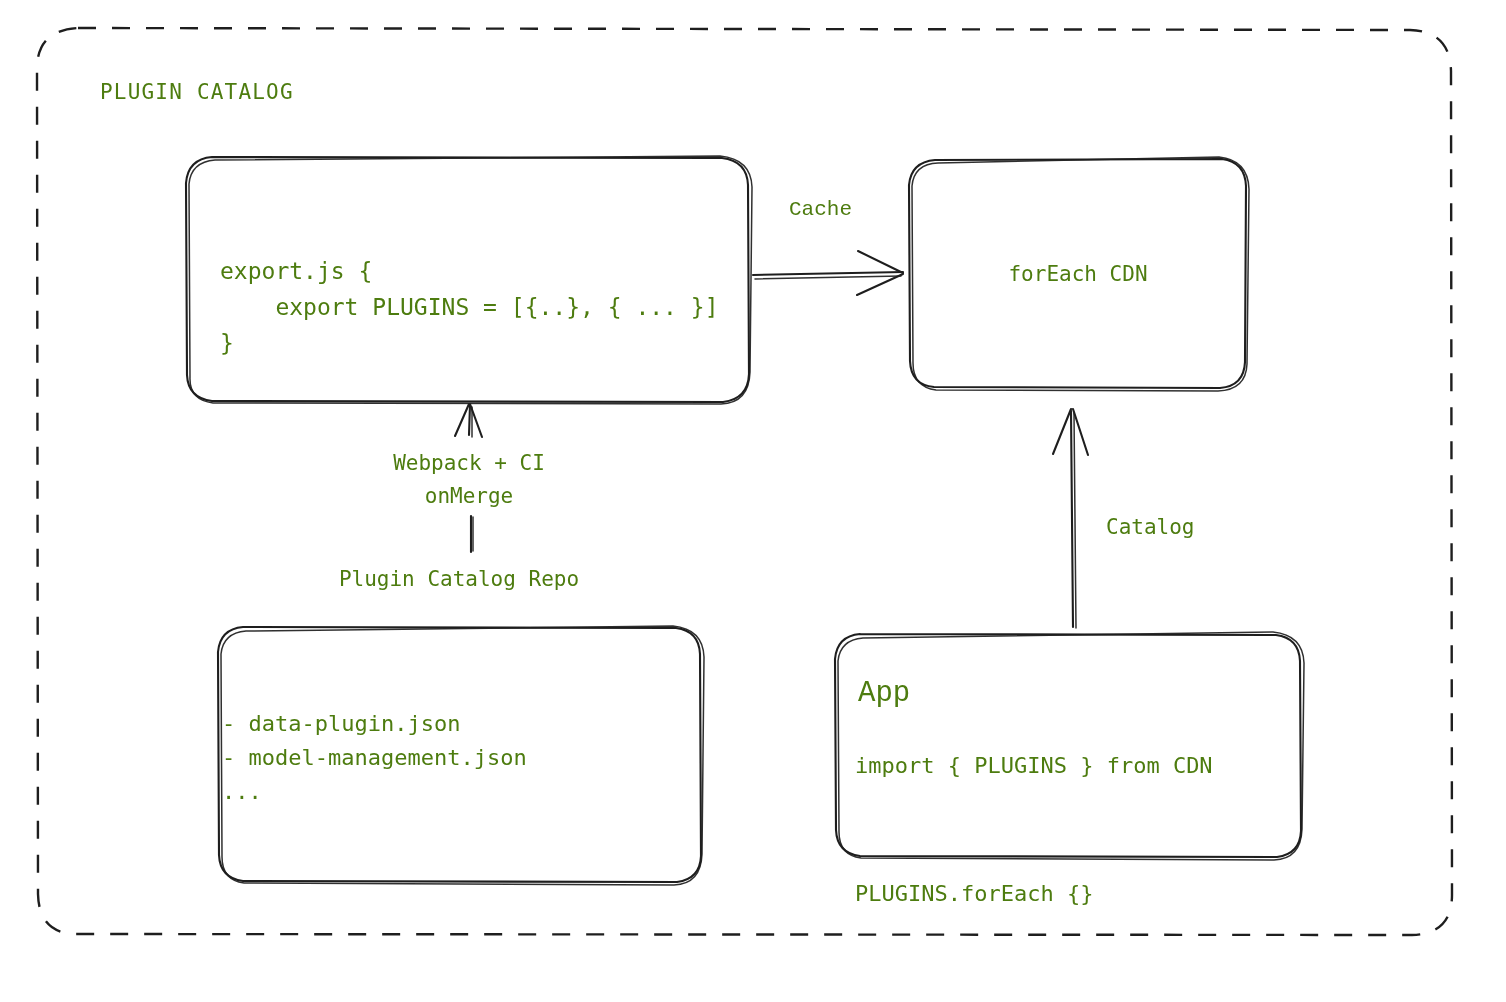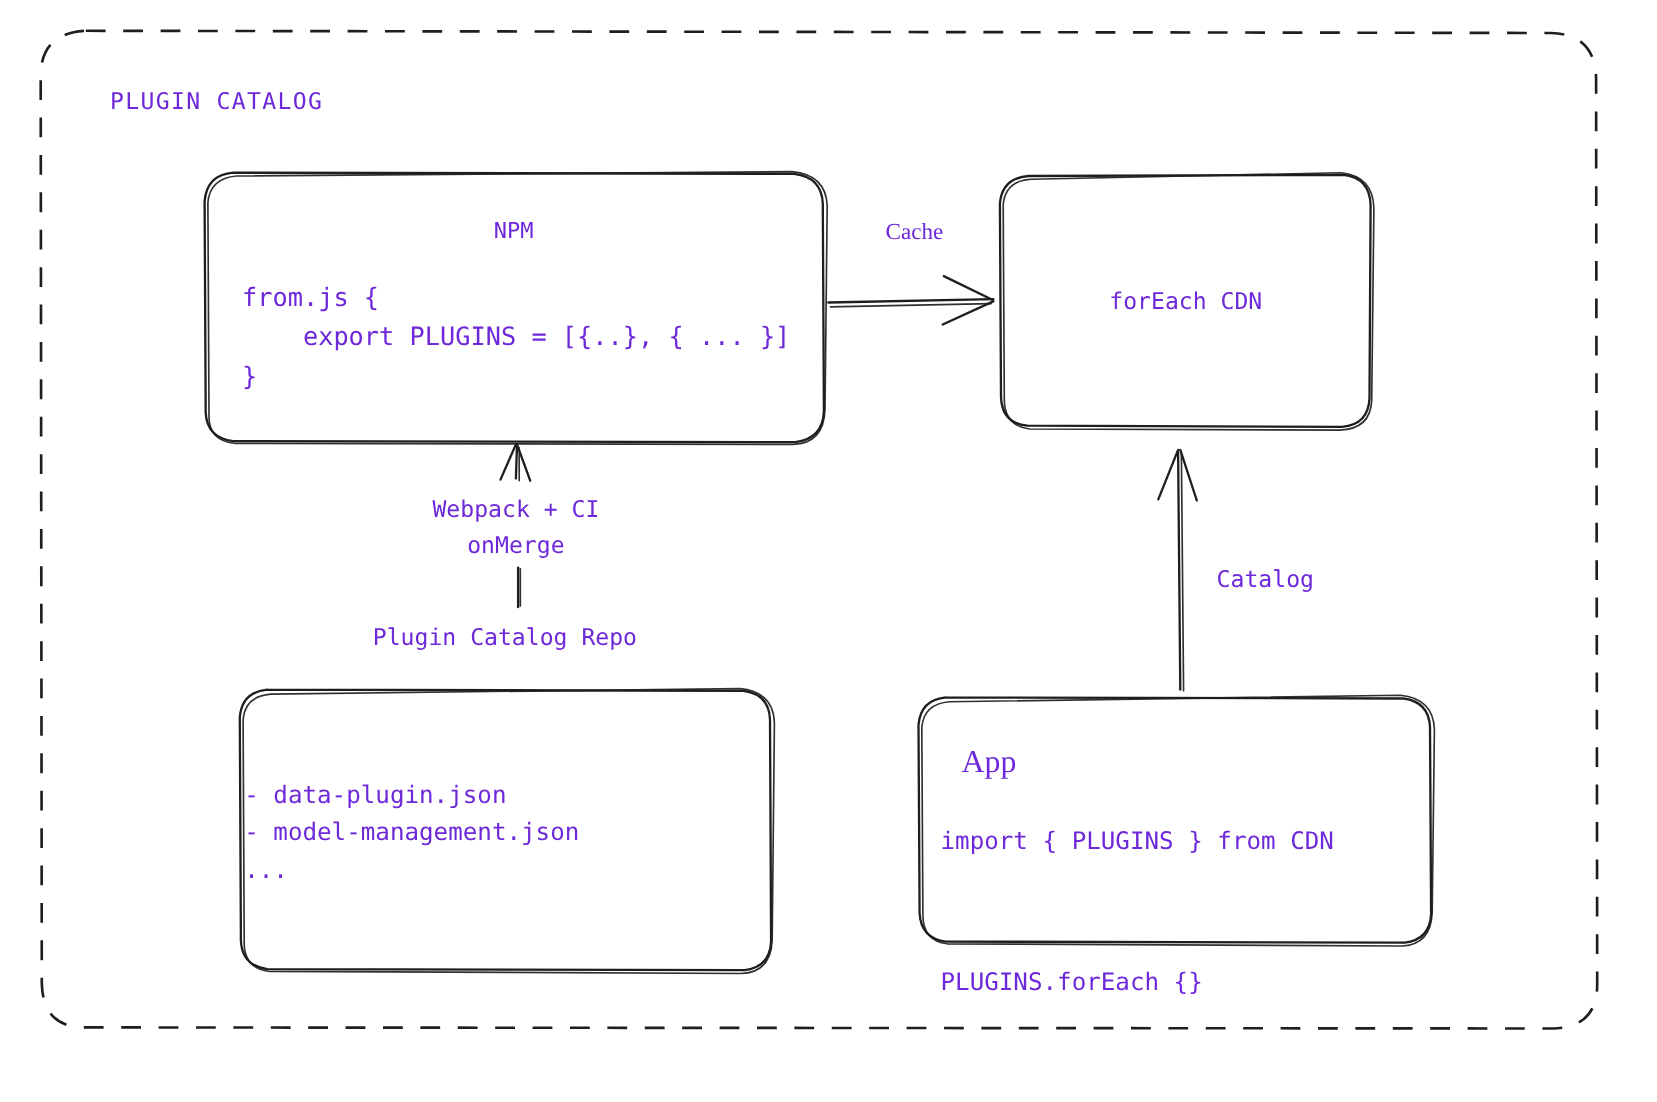--- a/index.html
+++ b/index.html
@@ -36,27 +36,27 @@
   .sk2 { stroke-width: 1.5; opacity: 0.92; }
   .dashframe {
     fill: none;
     stroke: #1e1e1e;
     stroke-width: 2.4;
     stroke-linecap: butt;
     stroke-dasharray: 18 16;
   }
   .txt {
     position: absolute;
-    color: #6d28d9;
+    color: #4d7c0f;
     white-space: pre;
     font-family: "DejaVu Sans Mono", monospace;
     letter-spacing: 0px;
   }
   .mono  { font-family: "DejaVu Sans Mono", monospace; }
-  .sans  { font-family: Liberation Serif, serif; margin-left: 16px; }
+  .sans  { font-family: Liberation Mono, monospace; }
 
   #frame-title {
     left: 100px; top: 80px;
     font-size: 21px;
     letter-spacing: 1.2px;
   }
   #npm-title {
     left: 186px; top: 197px;
     width: 562px;
     text-align: center;
@@ -160,22 +160,21 @@
       <path class="stroke sk1" d="M 1073 627 L 1071 411"></path>
       <path class="stroke sk2" d="M 1076 628 L 1074 413"></path>
       <path class="stroke sk1" d="M 1053 454 L 1071 409"></path>
       <path class="stroke sk1" d="M 1088 455 L 1073 409"></path>
     </g>
 
   </svg>
 
   <div class="txt mono" id="frame-title">PLUGIN CATALOG</div>
 
-  <div class="txt mono" id="npm-title">NPM</div>
-  <div class="txt mono" id="npm-code">from.js {
+  <div class="txt mono" id="npm-code">export.js {
     export PLUGINS = [{..}, { ... }]
 }</div>
 
   <div class="txt mono" id="cdn-title">forEach CDN</div>
 
   <div class="txt sans" id="cache-label">Cache</div>
 
   <div class="txt mono" id="repo-title">Plugin Catalog Repo</div>
 
   <div class="txt mono" id="build-label">Webpack + CI

